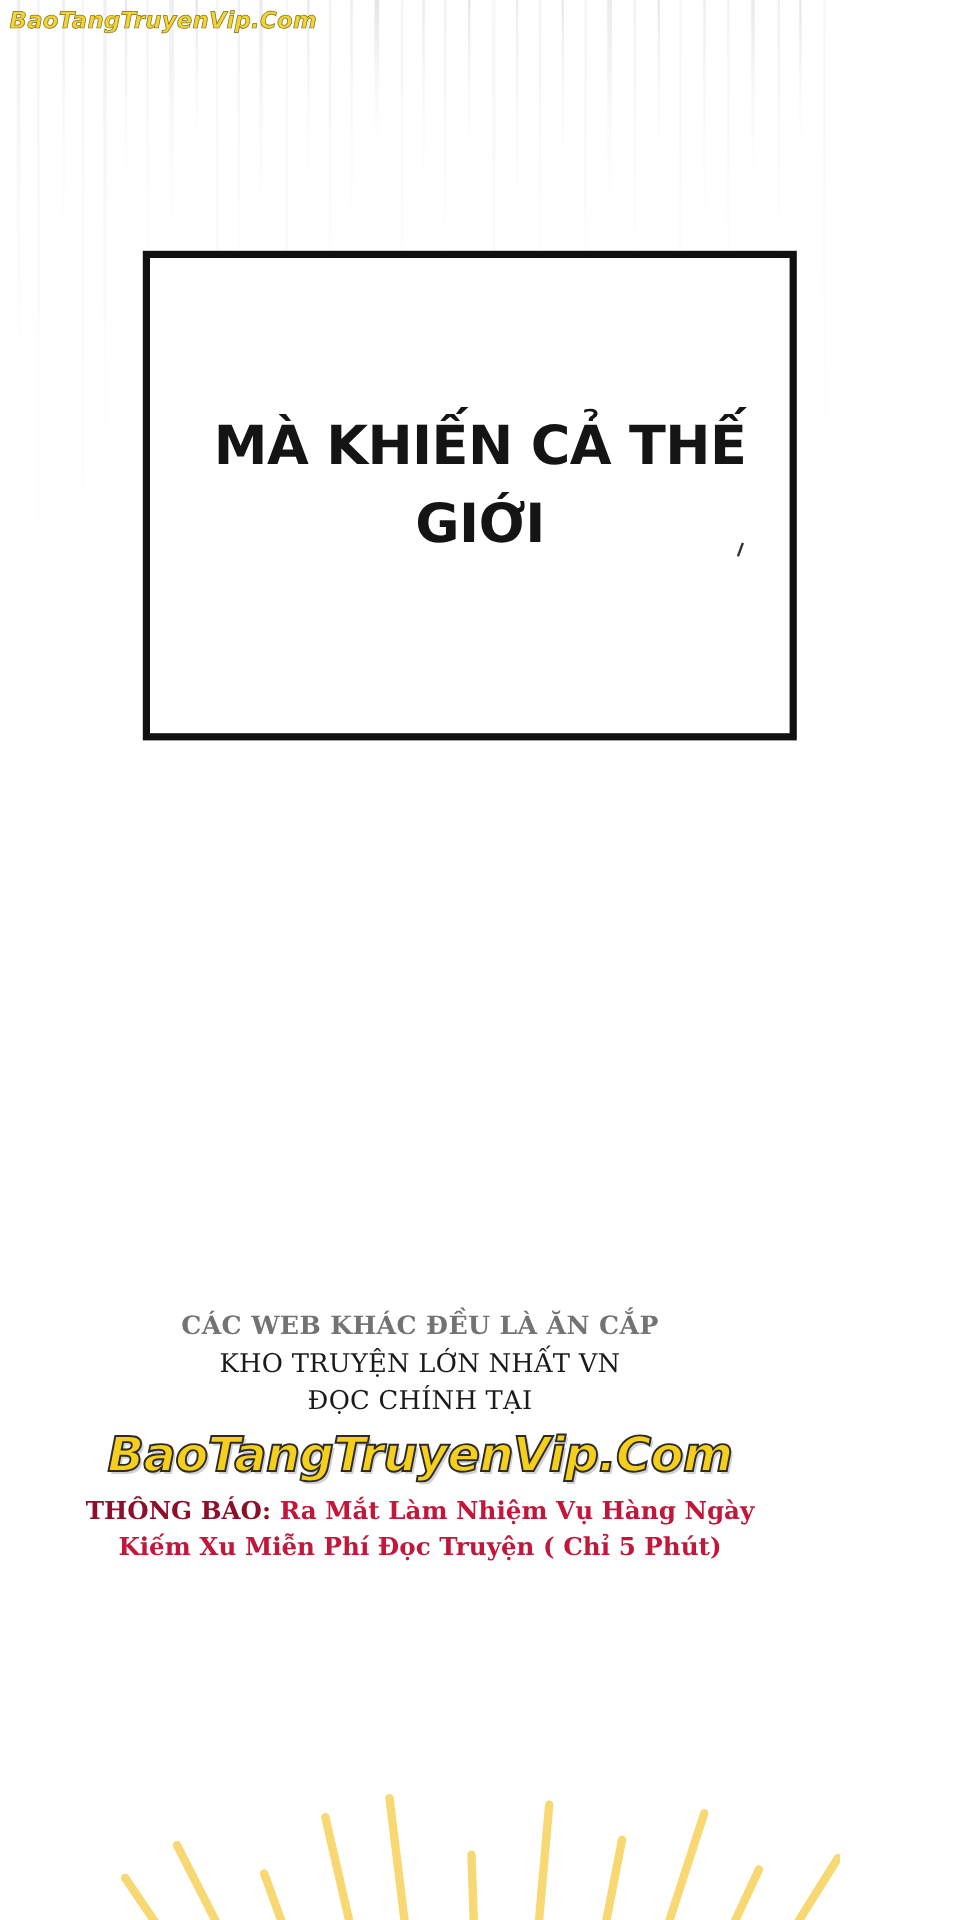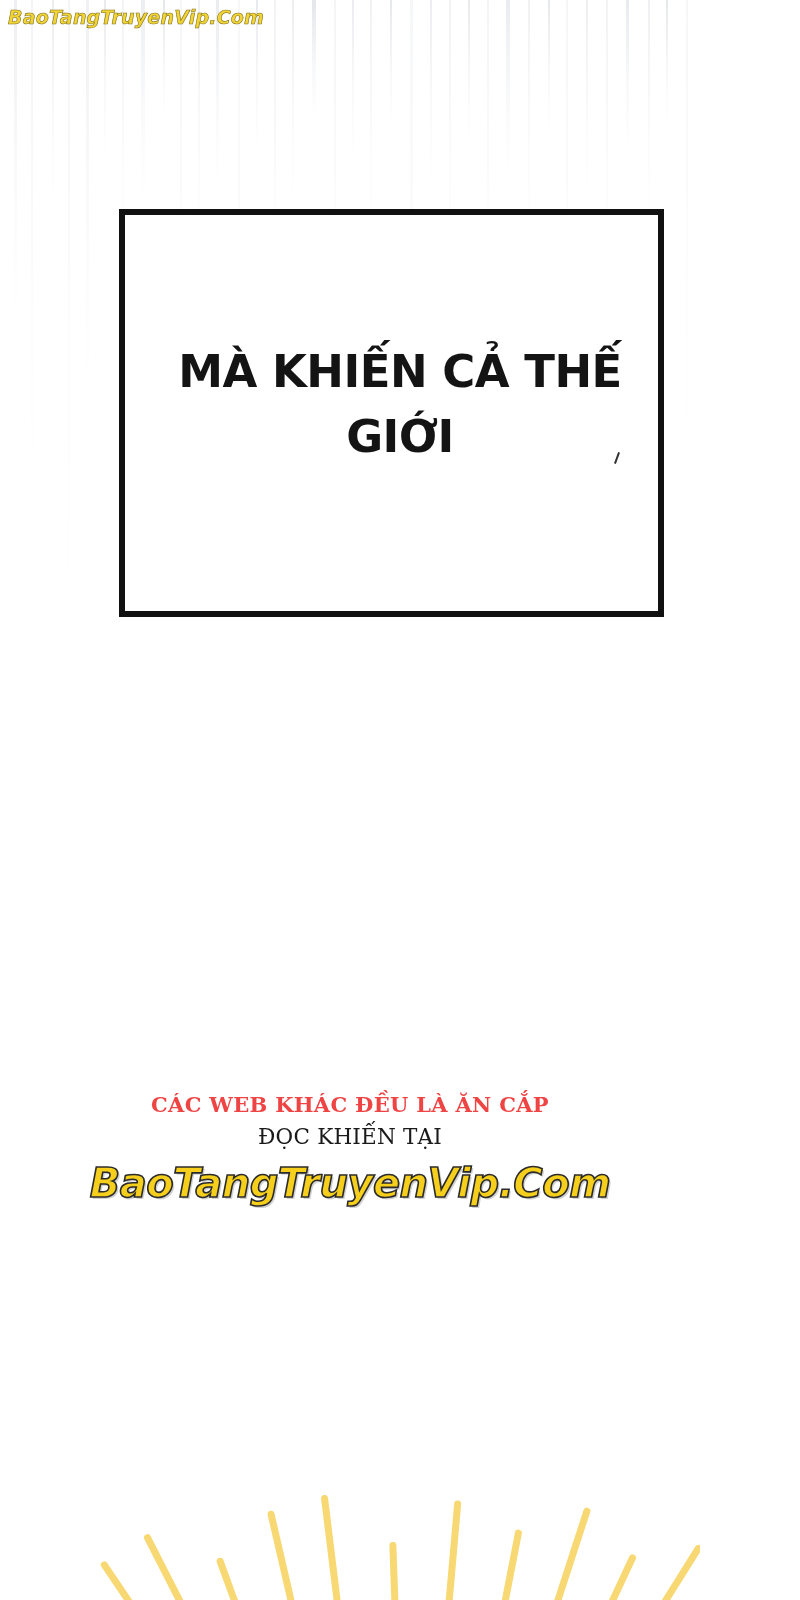--- a/index.html
+++ b/index.html
@@ -105,21 +105,21 @@
     left: 0;
     right: 0;
     top: 1092px;
     text-align: center;
     z-index: 6;
   }
   .promo .red-head {
     font-family: "DejaVu Serif", serif;
     font-weight: bold;
     font-size: 21px;
-    color: #ef4444;
+    color: #737373;
     letter-spacing: 0.3px;
     margin-bottom: 5px;
   }
   .promo .line {
     font-family: "DejaVu Serif", serif;
     font-size: 21.5px;
     color: #1a1a1a;
     line-height: 1.43;
     letter-spacing: 0.2px;
   }
@@ -216,22 +216,27 @@
 
   <div class="caption-box">
     <div class="caption-text">
       <span>MÀ KHIẾN CẢ THẾ GIỚI</span>
     </div>
   </div>
   <div class="tick"></div>
 
   <div class="promo">
     <div class="red-head">CÁC WEB KHÁC ĐỀU LÀ ĂN CẮP</div>
-    <div class="line">ĐỌC KHIẾN TẠI</div>
+    <div class="line">KHO TRUYỆN LỚN NHẤT VN</div>
+    <div class="line">ĐỌC CHÍNH TẠI</div>
     <div class="brand">BaoTangTruyenVip.Com</div>
+    <div class="notice">
+      <span class="lbl">THÔNG BÁO:</span><span> Ra Mắt Làm Nhiệm Vụ Hàng Ngày</span>
+      <div>Kiếm Xu Miễn Phí Đọc Truyện ( Chỉ 5 Phút)</div>
+    </div>
   </div>
 
   <div class="rays">
     <div class="r" style="left:138px; height:70px;  transform: rotate(-34deg);"></div>
     <div class="r" style="left:186px; height:96px;  transform: rotate(-27deg);"></div>
     <div class="r" style="left:238px; height:66px;  transform: rotate(-20deg);"></div>
     <div class="r" style="left:292px; height:112px; transform: rotate(-13deg);"></div>
     <div class="r" style="left:336px; height:126px; transform: rotate(-7deg);"></div>
     <div class="r" style="left:392px; height:78px;  transform: rotate(-2deg);"></div>
     <div class="r" style="left:444px; height:120px; transform: rotate(5deg);"></div>

